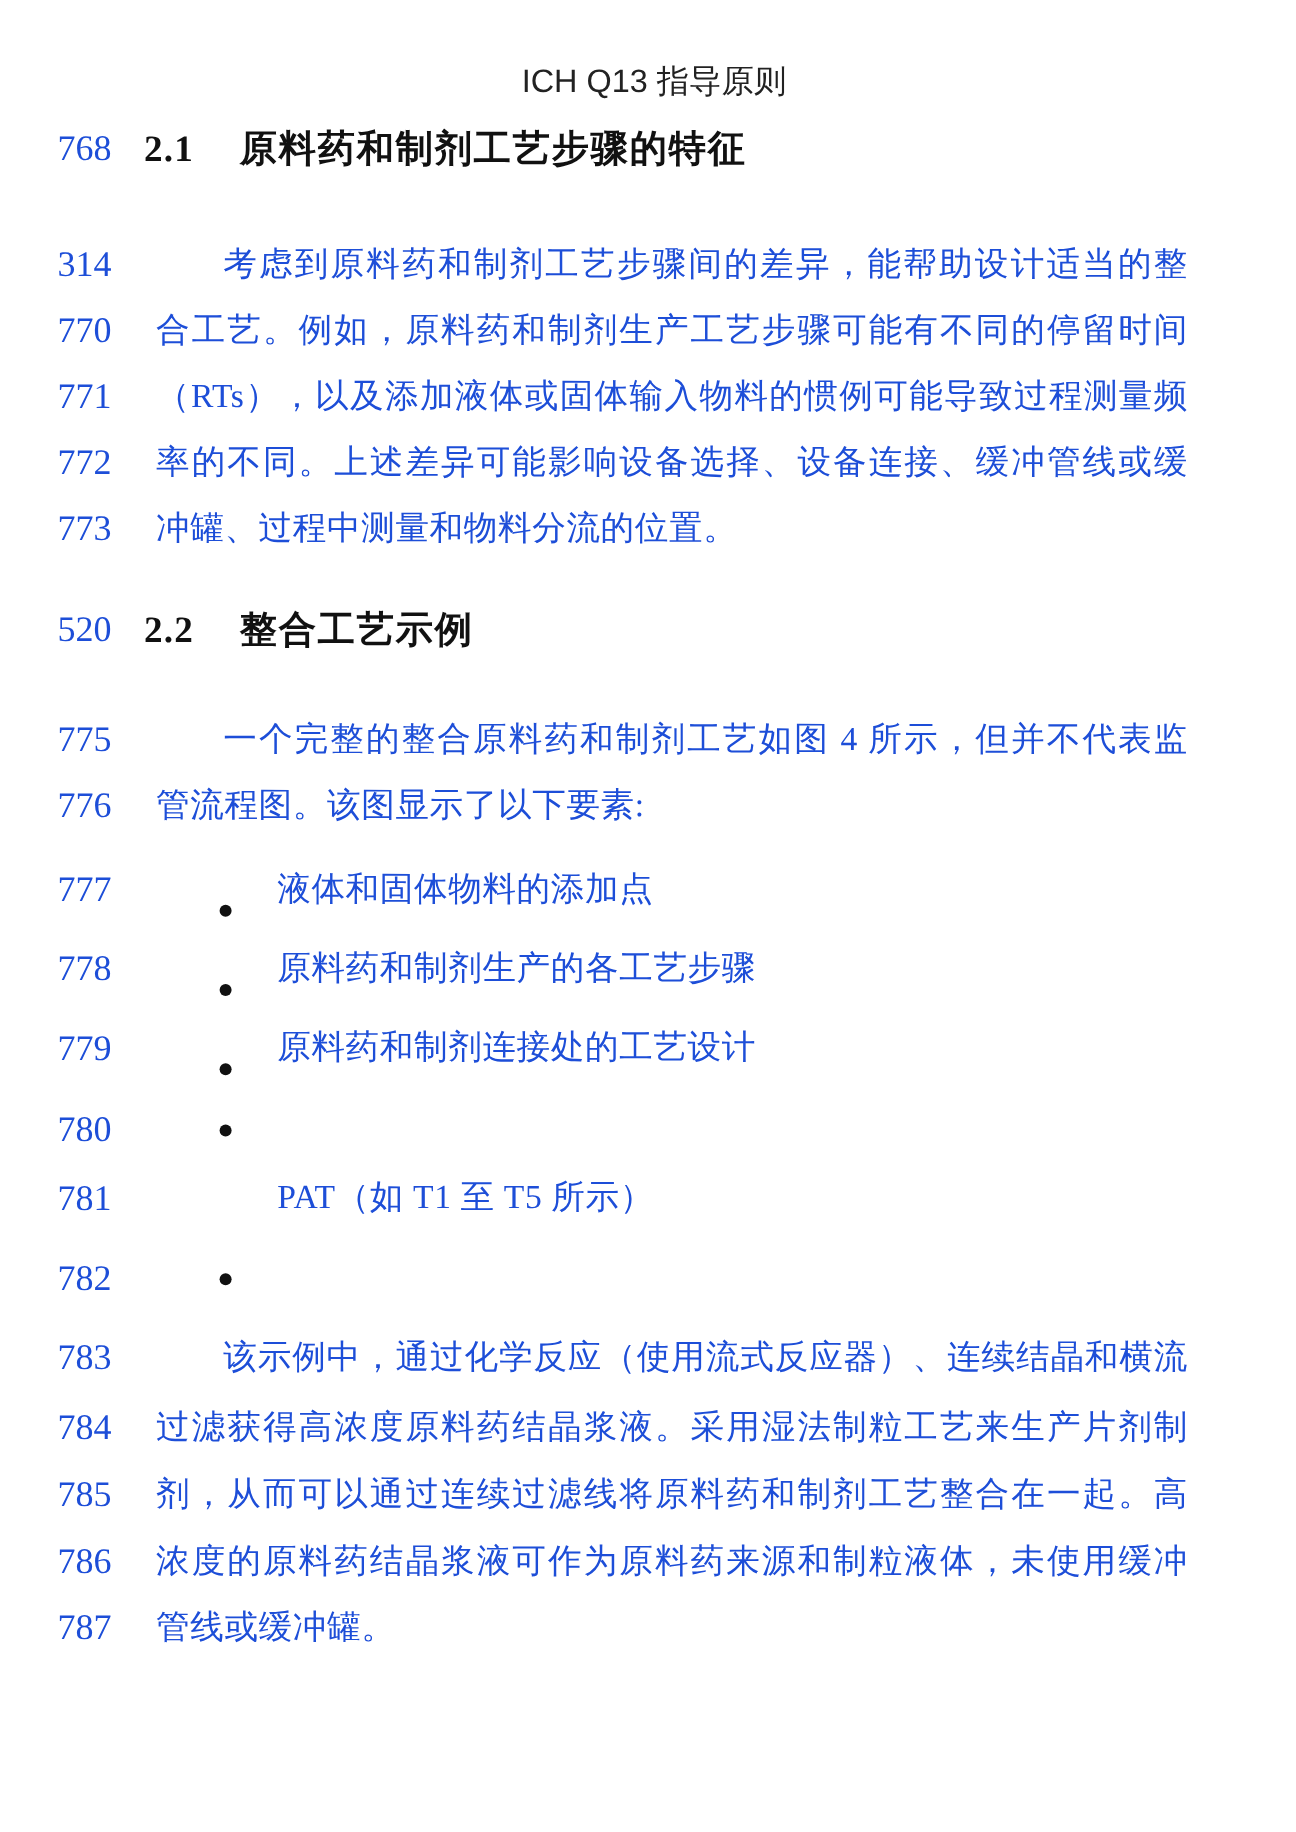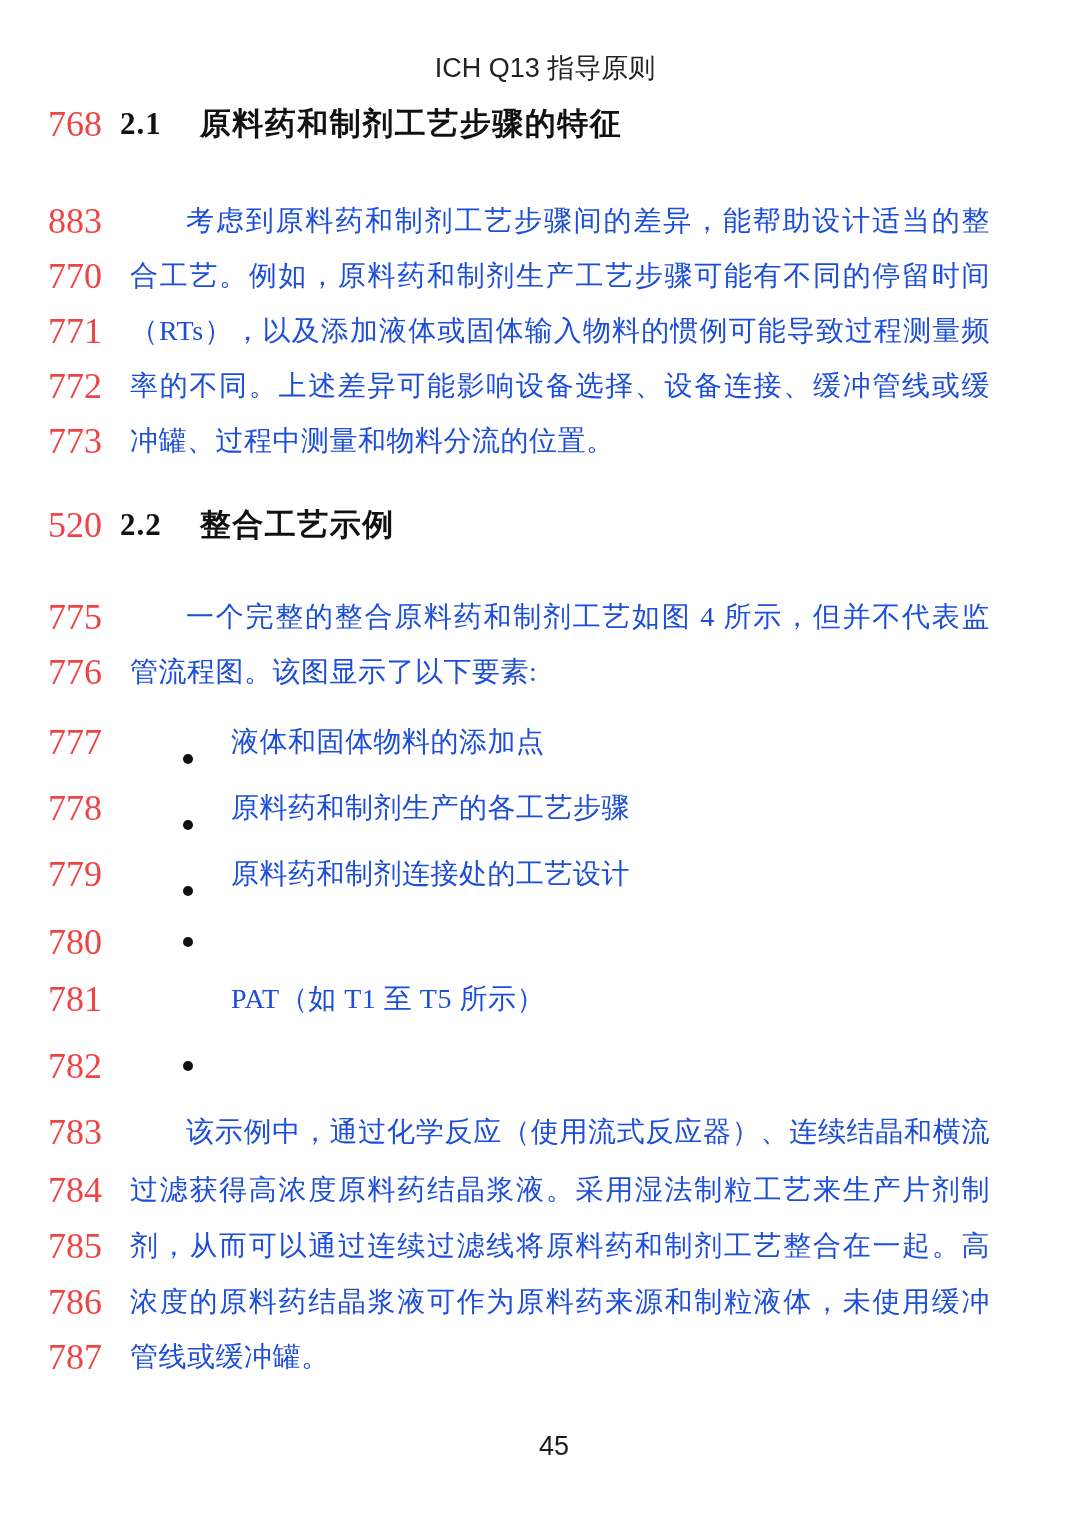--- a/index.html
+++ b/index.html
@@ -16,23 +16,23 @@
     position:absolute;top:50px;left:0;width:100%;
     padding-left:10px;box-sizing:border-box;
     text-align:center;
     font-family:"Liberation Sans", sans-serif;
     font-size:27px;line-height:36px;
     color:#222;
   }
   .row{position:absolute;left:0;width:100%;}
   .ln{
     position:absolute;left:48px;width:70px;
-    font-size:36px;line-height:44px;
+    font-size:30px;line-height:44px;
     font-family:"Liberation Serif", serif;
-    color:#ef4444;
+    color:#1d4ed8;
   }
   .ct{
     position:absolute;left:130px;width:860px;
     font-size:28px;line-height:44px;
     letter-spacing:0.5px;
     color:#1d4ed8;
   }
   .heading{
     left:120px;
     font-weight:bold;
@@ -74,21 +74,21 @@
   <div class="doc-header">ICH Q13 指导原则</div>
 
   <div class="row" style="top:101px">
     <span class="ln hnum">768</span>
     <div class="ct heading">
       <span class="hlabel">2.1</span><span class="htitle">原料药和制剂工艺步骤的特征</span>
     </div>
   </div>
 
   <div class="row" style="top:199px">
-    <span class="ln">883</span>
+    <span class="ln">314</span>
     <div class="ct first fill">考虑到原料药和制剂工艺步骤间的差异，能帮助设计适当的整</div>
   </div>
   <div class="row" style="top:254px">
     <span class="ln">770</span>
     <div class="ct fill">合工艺。例如，原料药和制剂生产工艺步骤可能有不同的停留时间</div>
   </div>
   <div class="row" style="top:309px">
     <span class="ln">771</span>
     <div class="ct fill">（RTs），以及添加液体或固体输入物料的惯例可能导致过程测量频</div>
   </div>
@@ -169,15 +169,14 @@
   </div>
   <div class="row" style="top:1280px">
     <span class="ln">786</span>
     <div class="ct fill">浓度的原料药结晶浆液可作为原料药来源和制粒液体，未使用缓冲</div>
   </div>
   <div class="row" style="top:1335px">
     <span class="ln">787</span>
     <div class="ct">管线或缓冲罐。</div>
   </div>
 
-  <div class="doc-footer">45</div>
 
 </div>
 
 </body></html>

